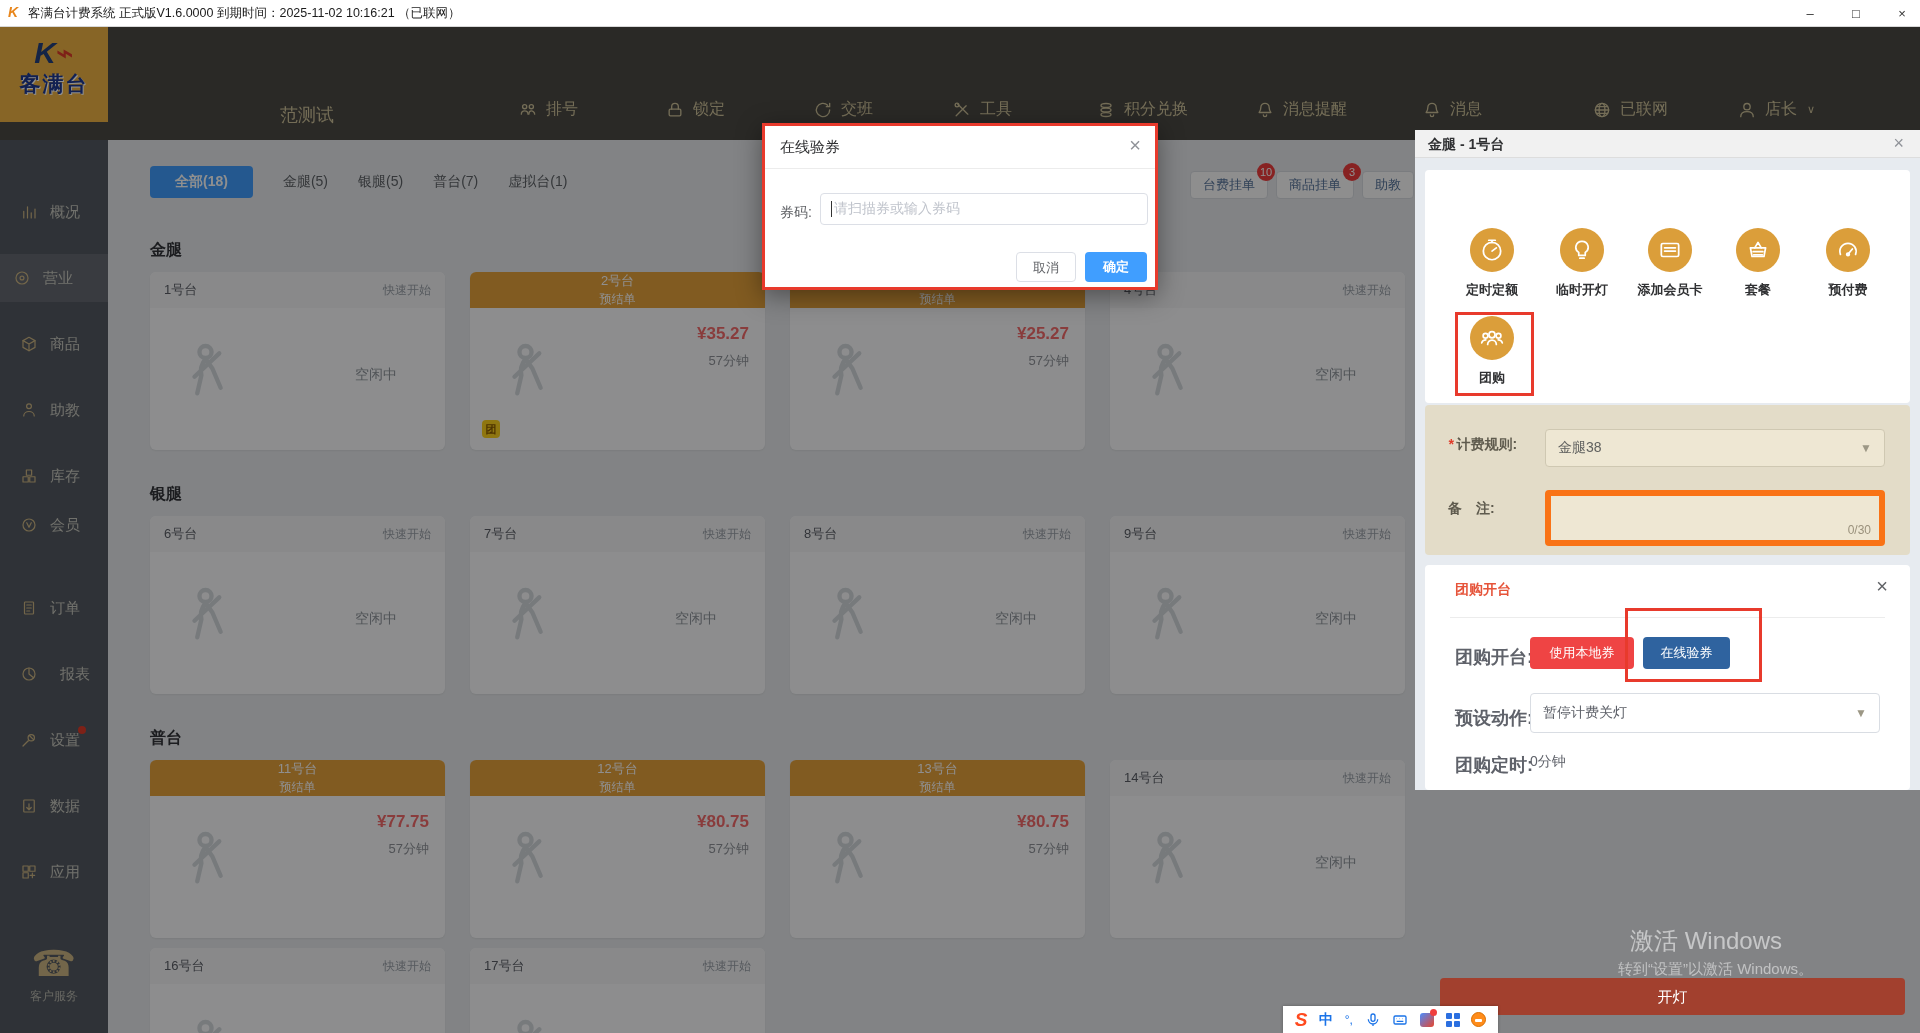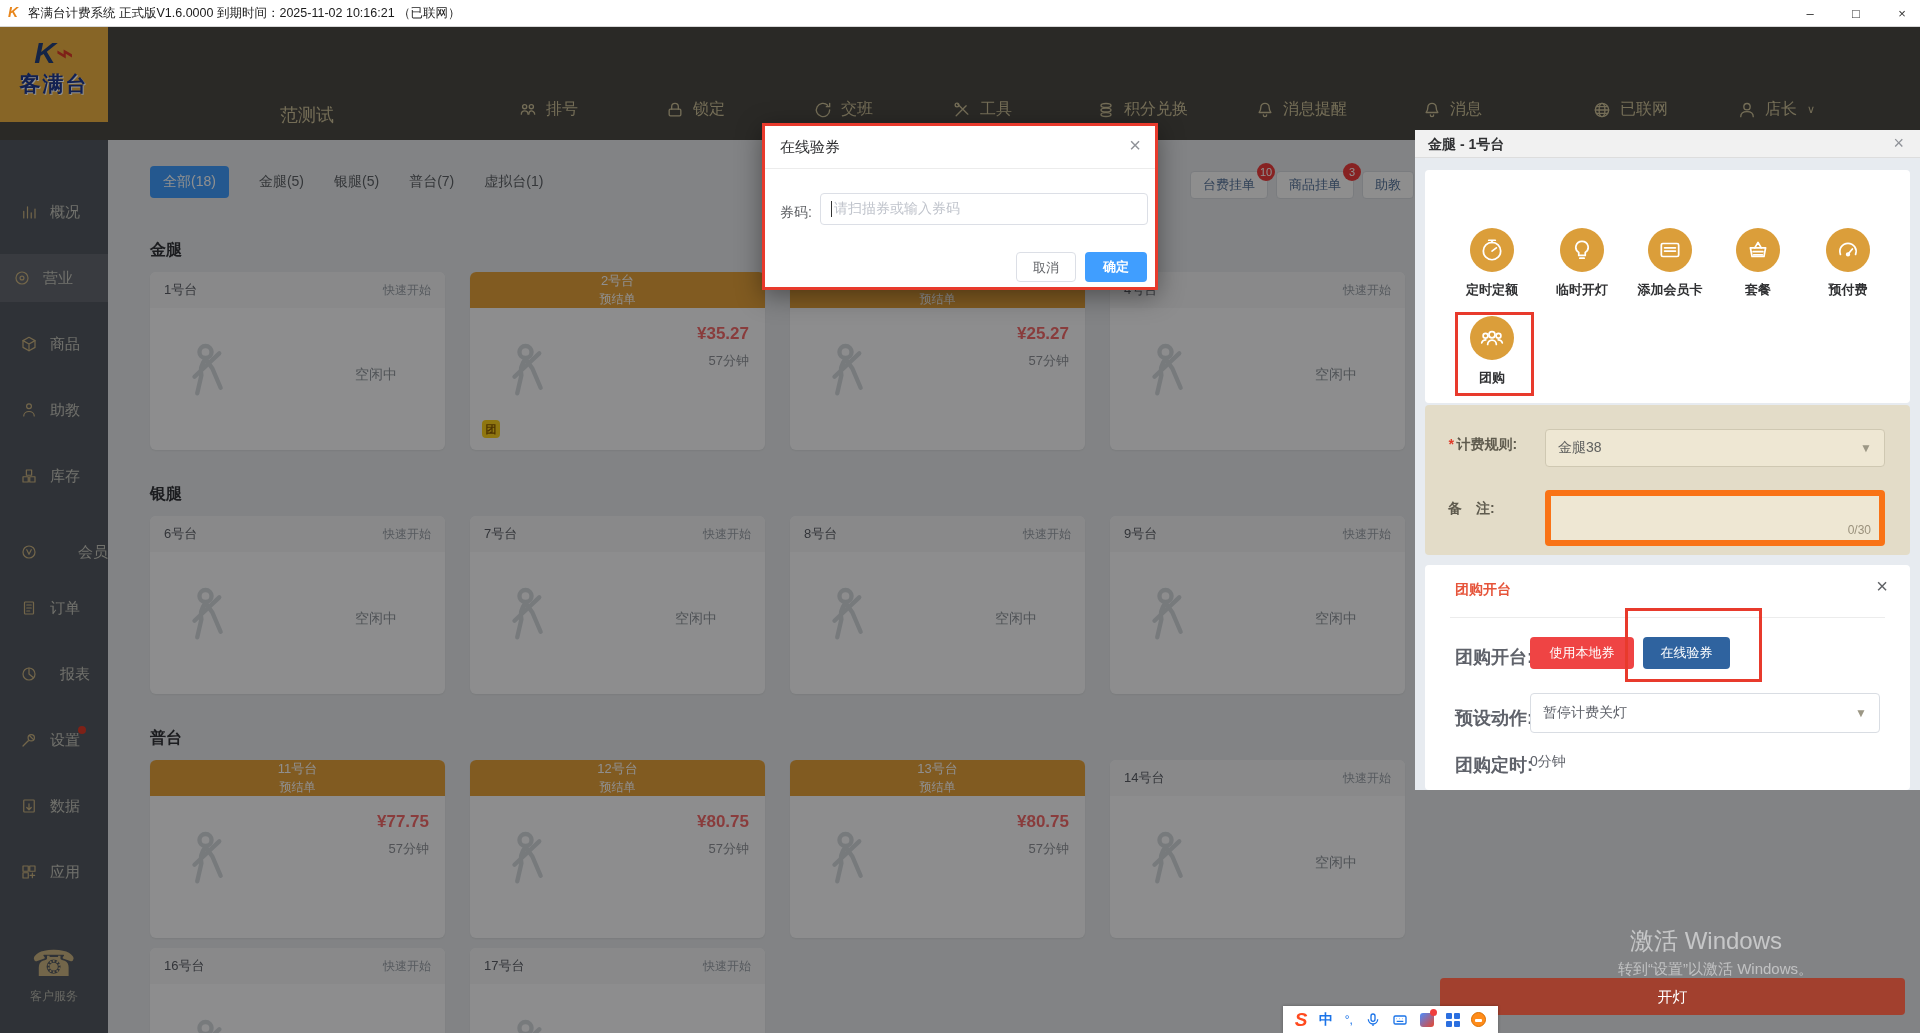--- a/index.html
+++ b/index.html
@@ -40,21 +40,21 @@
     background:#e03c2a; }
   #service { position:absolute; left:0; bottom:28px; width:108px; text-align:center; color:#cdb684; }
   #service .ph { font-size:36px; line-height:40px; font-family:"DejaVu Sans",sans-serif; }
   #service .lb { font-size:12px; color:#b9b9b0; margin-top:4px; }
 
   
   #content { position:absolute; left:108px; top:140px; width:1307px; bottom:0; background:#e8eaed;
     overflow:hidden; z-index:1; }
   #tabs { position:absolute; left:42px; top:25px; display:flex; gap:30px; align-items:center; height:34px; }
   .tab { font-size:14px; color:#5f6368; cursor:pointer; }
-  .tab.active { background:#409eff; color:#fff; padding:7px 13px; border-radius:4px; font-weight:400; }
+  .tab.active { background:#409eff; color:#fff; padding:7px 25px; border-radius:4px; font-weight:700; }
   #pend { position:absolute; left:1082px; top:31px; display:flex; gap:8px; }
   .pbtn { position:relative; background:#fdfdfd; border:1px solid #d9dde3; border-radius:4px;
     padding:4px 12px; font-size:13px; color:#56749c; white-space:nowrap; cursor:pointer; }
   .pbtn .badge { position:absolute; right:-8px; top:-9px; min-width:18px; height:18px; border-radius:9px;
     background:#f03e3e; color:#fff; font-size:11px; line-height:18px; text-align:center; padding:0 2px; }
   #sections { position:absolute; left:42px; top:100px; right:0; }
   .sec-title { font-size:16px; font-weight:700; color:#33353a; height:22px; margin-bottom:10px; }
   .sec { margin-bottom:34px; }
   .row { display:flex; gap:25px; margin-bottom:10px; }
   .card { width:295px; height:178px; background:#fbfcfe; border-radius:6px; overflow:hidden;
@@ -275,21 +275,21 @@
           <span>助教</span>
         </div>
         <div class="sbitem" style="top: 312px;">
           <svg class="" viewBox="0 0 24 24" fill="none" stroke-width="1.6" stroke-linecap="round" stroke-linejoin="round">
             <rect x="4" y="13" width="7" height="7"></rect>
             <rect x="13" y="13" width="7" height="7"></rect>
             <rect x="8.5" y="4" width="7" height="7"></rect>
           </svg>
           <span>库存</span>
         </div>
-        <div class="sbitem" style="top: 388px; justify-content: space-between;">
+        <div class="sbitem" style="top: 361px;">
           <svg class="" viewBox="0 0 24 24" fill="none" stroke-width="1.6" stroke-linecap="round" stroke-linejoin="round">
             <circle cx="12" cy="12" r="8"></circle>
             <path d="M9 9l3 6 3-6"></path>
           </svg>
           <span>会员</span>
         </div>
         <div class="sbitem" style="top: 444px;">
           <svg class="" viewBox="0 0 24 24" fill="none" stroke-width="1.6" stroke-linecap="round" stroke-linejoin="round">
             <rect x="6" y="4" width="12" height="16" rx="1"></rect>
             <path d="M9 8h6M9 12h6M9 16h4"></path>

